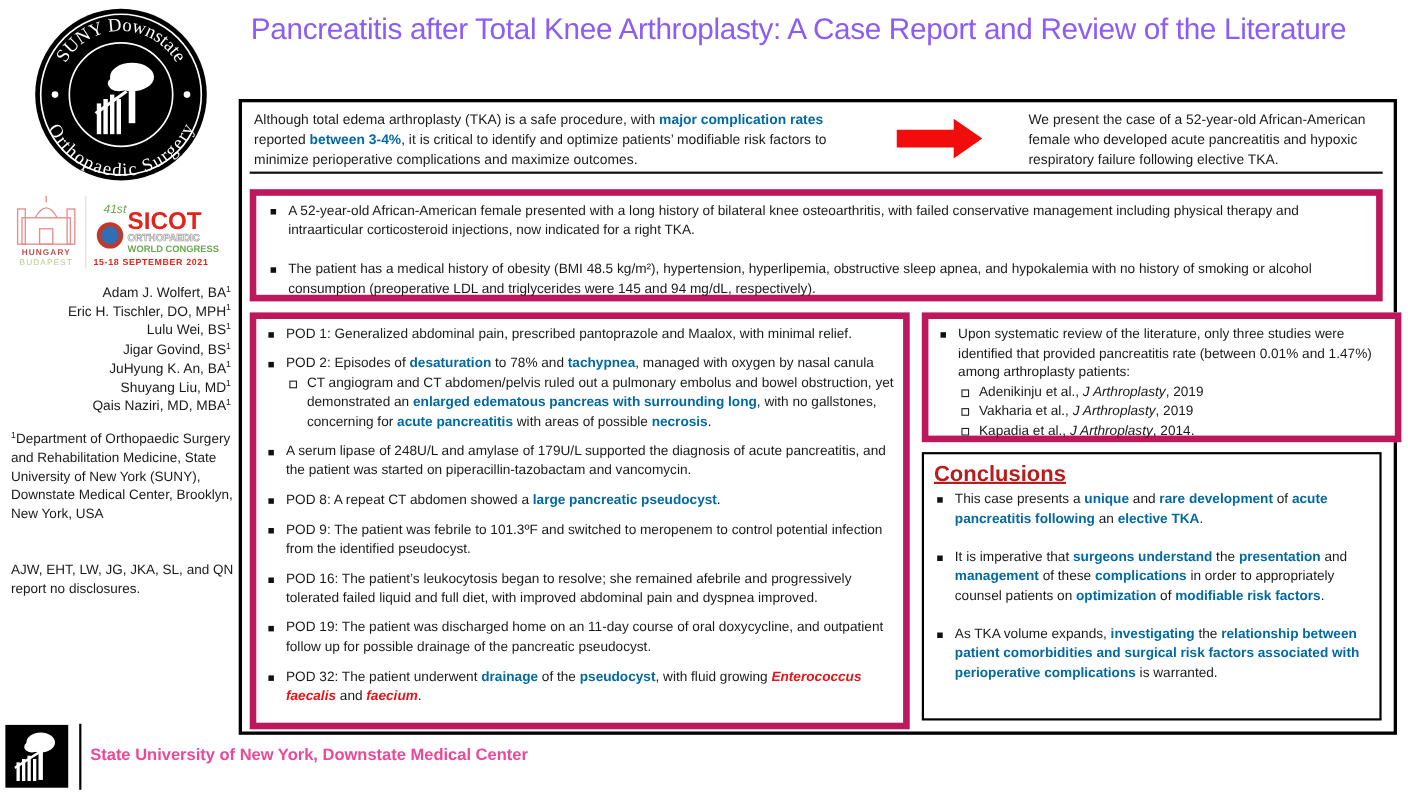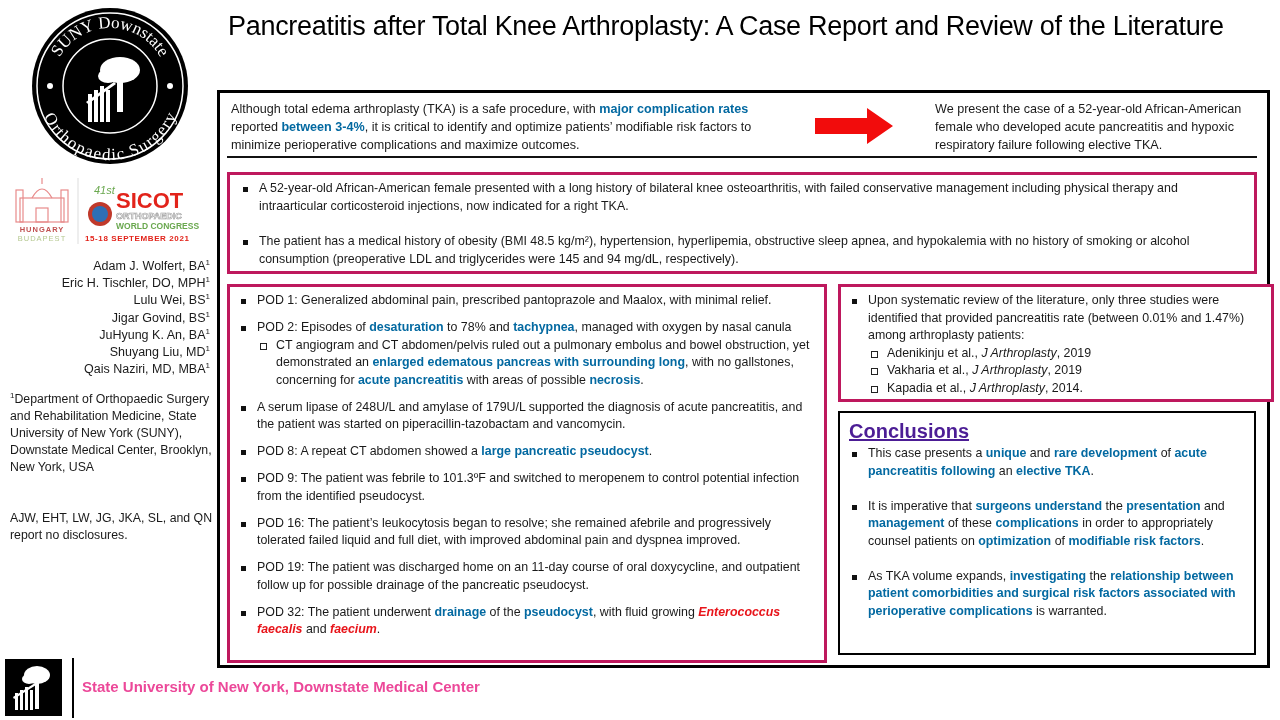--- a/index.html
+++ b/index.html
@@ -11,47 +11,47 @@
 
   
   #suny-logo { position: absolute; left: 30px; top: 6px; width: 160px; height: 160px; }
   #sicot-logo { position: absolute; left: 8px; top: 176px; width: 210px; height: 70px; }
   #authors { position: absolute; left: 10px; top: 258px; width: 200px; font-size: 12.5px; line-height: 17.2px; text-align: right; }
   #affiliation { position: absolute; left: 10px; top: 391px; width: 205px; font-size: 12.3px; line-height: 17px; }
   #disclosures { position: absolute; left: 10px; top: 510px; width: 205px; font-size: 12.3px; line-height: 17px; }
   sup { font-size: 8px; vertical-align: top; line-height: 8px; position: relative; top: 1px; }
 
   
-  #title { position: absolute; left: 228px; top: 9px; width: 1040px; font-size: 27px; line-height: 35px; color: #000000; font-family: "Liberation Sans", sans-serif; letter-spacing: -0.3px; }
+  #title { position: absolute; left: 228px; top: 9px; width: 1040px; font-size: 27px; line-height: 35px; color: #8b5cf6; font-family: "Liberation Sans", sans-serif; letter-spacing: -0.3px; }
 
   
   #main-frame { position: absolute; left: 217px; top: 90px; width: 1053px; height: 578px; border: 3px solid #000; }
   #intro-left { position: absolute; left: 231px; top: 100px; width: 560px; font-size: 12.6px; line-height: 18px; }
   #intro-divider { position: absolute; left: 227px; top: 156px; width: 1030px; height: 2px; background: #111; }
   #arrow { position: absolute; left: 815px; top: 108px; width: 78px; height: 36px; }
   #intro-right { position: absolute; left: 935px; top: 100px; width: 330px; font-size: 12.6px; line-height: 18px; }
 
-  .box { position: absolute; border: 3px solid #be185d; background: #fff; }
+  .box { position: absolute; border: 6px solid #be185d; background: #fff; }
   #patient-box { left: 227px; top: 172px; width: 1030px; height: 102px; padding: 5px 12px 0 10px; font-size: 12.4px; line-height: 17.5px; }
   #timeline-box { left: 227px; top: 284px; width: 600px; height: 379px; padding: 5px 8px 0 8px; font-size: 12.4px; line-height: 17.5px; }
   #lit-box { left: 838px; top: 284px; width: 436px; height: 118px; padding: 5px 8px 0 8px; font-size: 12.4px; line-height: 17.5px; }
   #conc-box { left: 838px; top: 411px; width: 418px; height: 244px; border: 2px solid #000; padding: 6px 8px 0 9px; font-size: 12.4px; line-height: 17.5px; }
 
   ul.bul { list-style: none; }
   ul.bul > li { position: relative; padding-left: 19px; margin-bottom: 10px; }
   ul.bul > li::before { content: ""; position: absolute; left: 3px; top: 7px; width: 5px; height: 5px; background: #111; }
   ul.sub { list-style: none; margin-top: 0; }
   ul.sub > li { position: relative; padding-left: 19px; margin-bottom: 0; }
   ul.sub > li::before { content: ""; position: absolute; left: 3px; top: 6px; width: 5px; height: 5px; border: 1px solid #222; background: #fff; }
   #patient-box ul.bul > li { margin-bottom: 18px; }
   #timeline-box ul.bul > li { margin-bottom: 9.5px; }
   #lit-box ul.bul > li { margin-bottom: 0; }
   #conc-box ul.bul > li { margin-bottom: 17.5px; }
 
-  #conc-heading { font-size: 20px; font-weight: bold; text-decoration: underline; line-height: 24px; margin-bottom: 2px; color: #4c1d95; }
+  #conc-heading { font-size: 20px; font-weight: bold; text-decoration: underline; line-height: 24px; margin-bottom: 2px; color: #b91c1c; }
 
   
   #footer-logo { position: absolute; left: 5px; top: 659px; width: 57px; height: 57px; background: #000; }
   #footer-divider { position: absolute; left: 72px; top: 658px; width: 2px; height: 60px; background: #000; }
   #footer-text { position: absolute; left: 82px; top: 678px; font-size: 15px; font-weight: bold; color: #ec4899; }
 </style>
 </head>
 <body>
 
 <svg id="suny-logo" viewBox="0 0 160 160">

